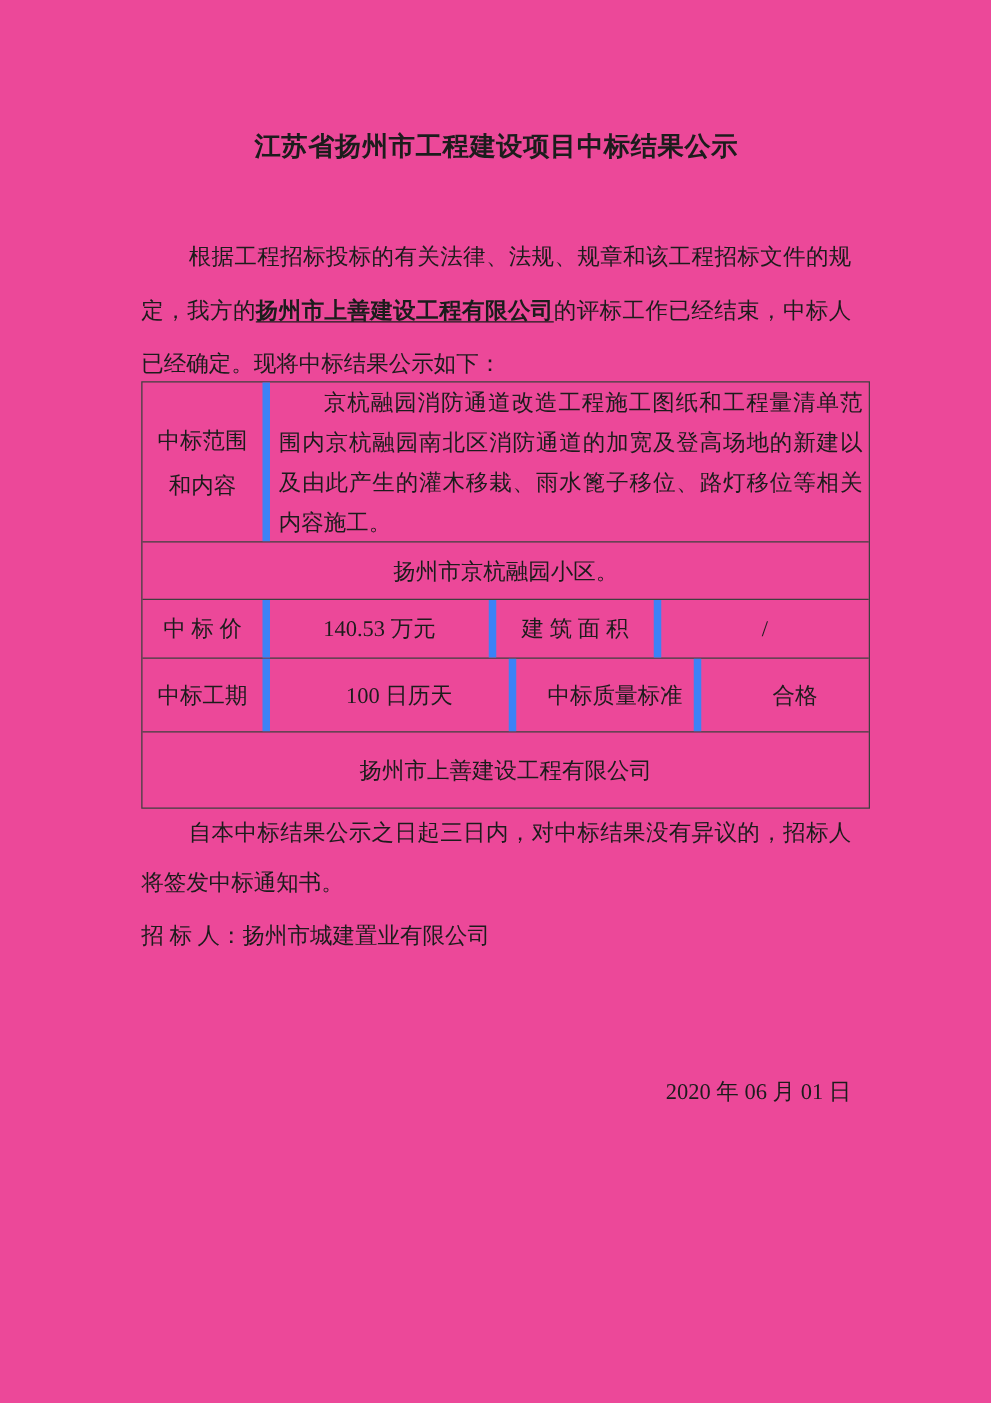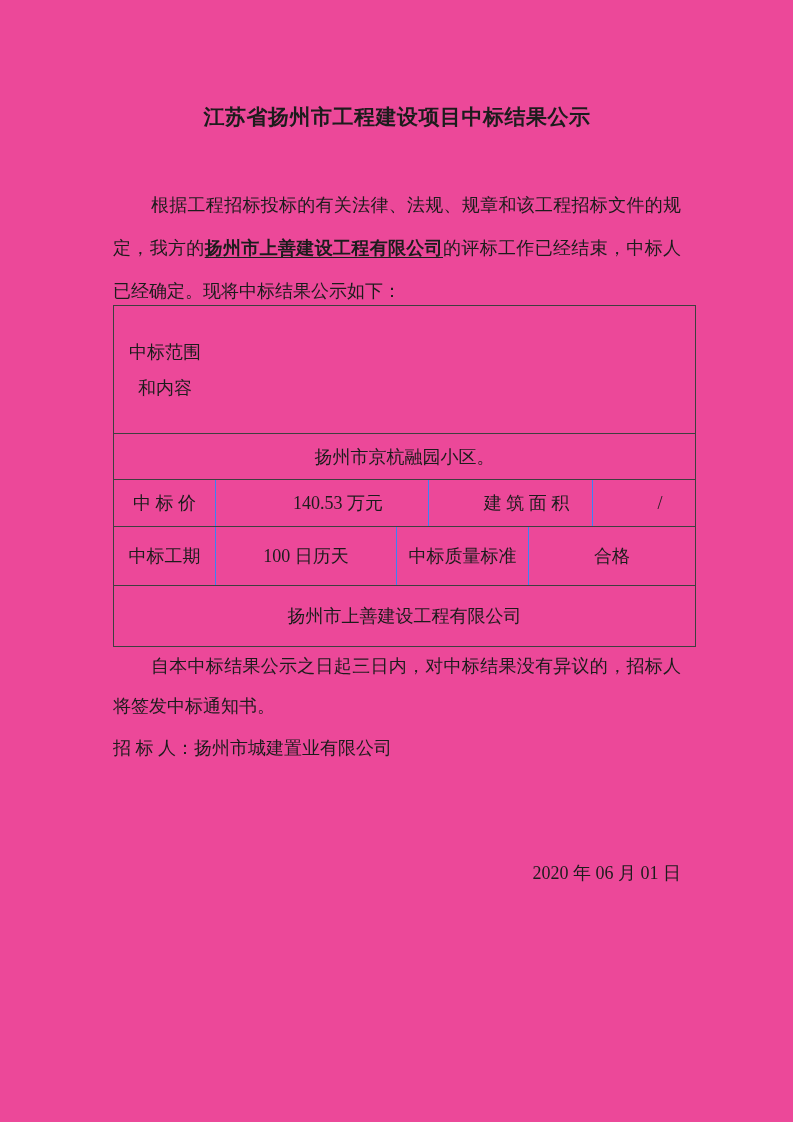--- a/index.html
+++ b/index.html
@@ -27,30 +27,30 @@
   .result-table {
     position:absolute; top:305px; left:113px; width:583px;
     border:1px solid #3f3f3f;
     box-sizing:border-box;
     font-size:18px;
   }
   .t-row { display:flex; box-sizing:border-box; border-bottom:1px solid #3f3f3f; }
   .t-row:last-child { border-bottom:none; }
   .t-cell {
     box-sizing:border-box;
-    border-right:1px solid #3b82f6;
+    border-right:6px solid #3b82f6;
     display:flex; align-items:center; justify-content:center;
     text-align:center;
     overflow:hidden;
   }
   .t-cell:last-child { border-right:none; }
   .row-scope    { height:128px; }
   .row-location { height:46px; }
-  .row-price    { height:47px;gap:32px; }
-  .row-duration { height:59px; }
+  .row-price    { height:47px; }
+  .row-duration { height:59px;gap:16px; }
   .row-winner   { height:60px; }
   .w-label  { flex:0 0 102px; }
   .w-rest   { flex:1 1 auto; }
   .w-val    { flex:0 0 181px;text-align:center; }
   .w-label2 { flex:0 0 132px; }
   .w-winner-label { flex:0 0 217px; }
   .scope-label { flex-direction:column; line-height:36px; }
   .scope-content {
     display:block;
     text-align:justify;
@@ -76,20 +76,21 @@
 
   <p class="para intro"><span>根据工程招标投标的有关法律、法规、规章和该工程招标文件的规定，我方的</span><span class="project-name">扬州市上善建设工程有限公司</span><span>的评标工作已经结束，中标人已经确定。现将中标结果公示如下：</span></p>
 
   <div class="result-table">
 
     <div class="t-row row-scope">
       <div class="t-cell w-label scope-label">
         <span>中标范围</span>
         <span>和内容</span>
       </div>
+      <div class="t-cell w-rest scope-content">京杭融园消防通道改造工程施工图纸和工程量清单范围内京杭融园南北区消防通道的加宽及登高场地的新建以及由此产生的灌木移栽、雨水篦子移位、路灯移位等相关内容施工。</div>
     </div>
 
     <div class="t-row row-location">
       <div class="t-cell w-rest">扬州市京杭融园小区。</div>
     </div>
 
     <div class="t-row row-price">
       <div class="t-cell w-label">中 标 价</div>
       <div class="t-cell w-val">140.53 万元</div>
       <div class="t-cell w-label2">建 筑 面 积</div>

